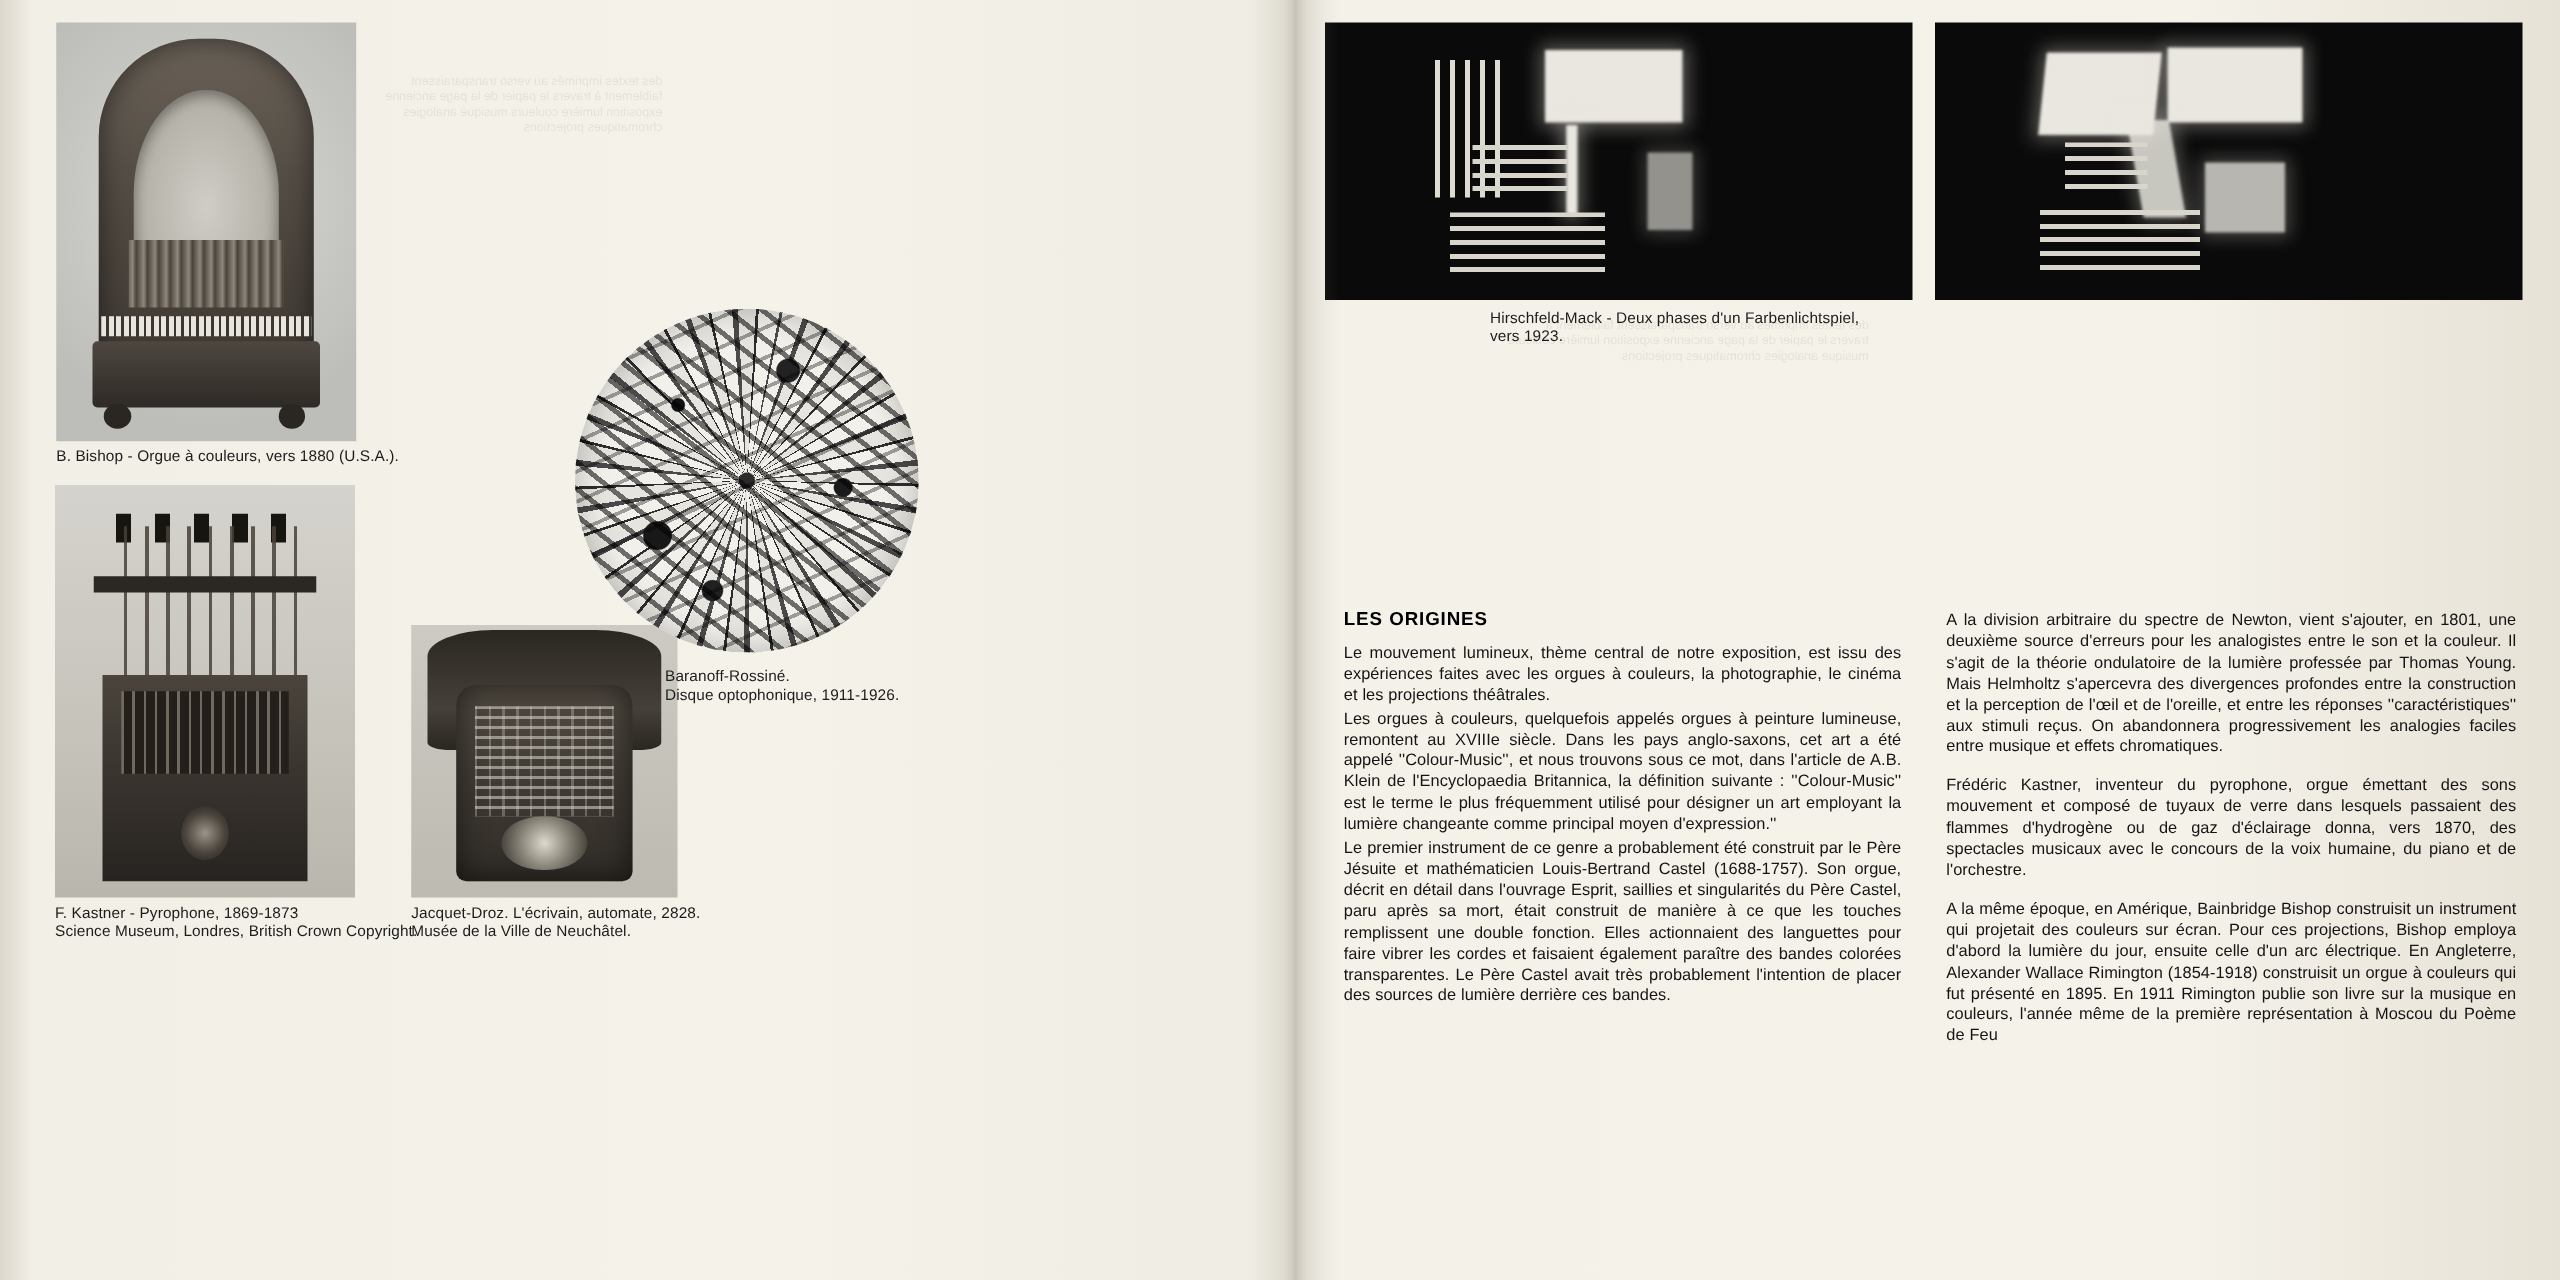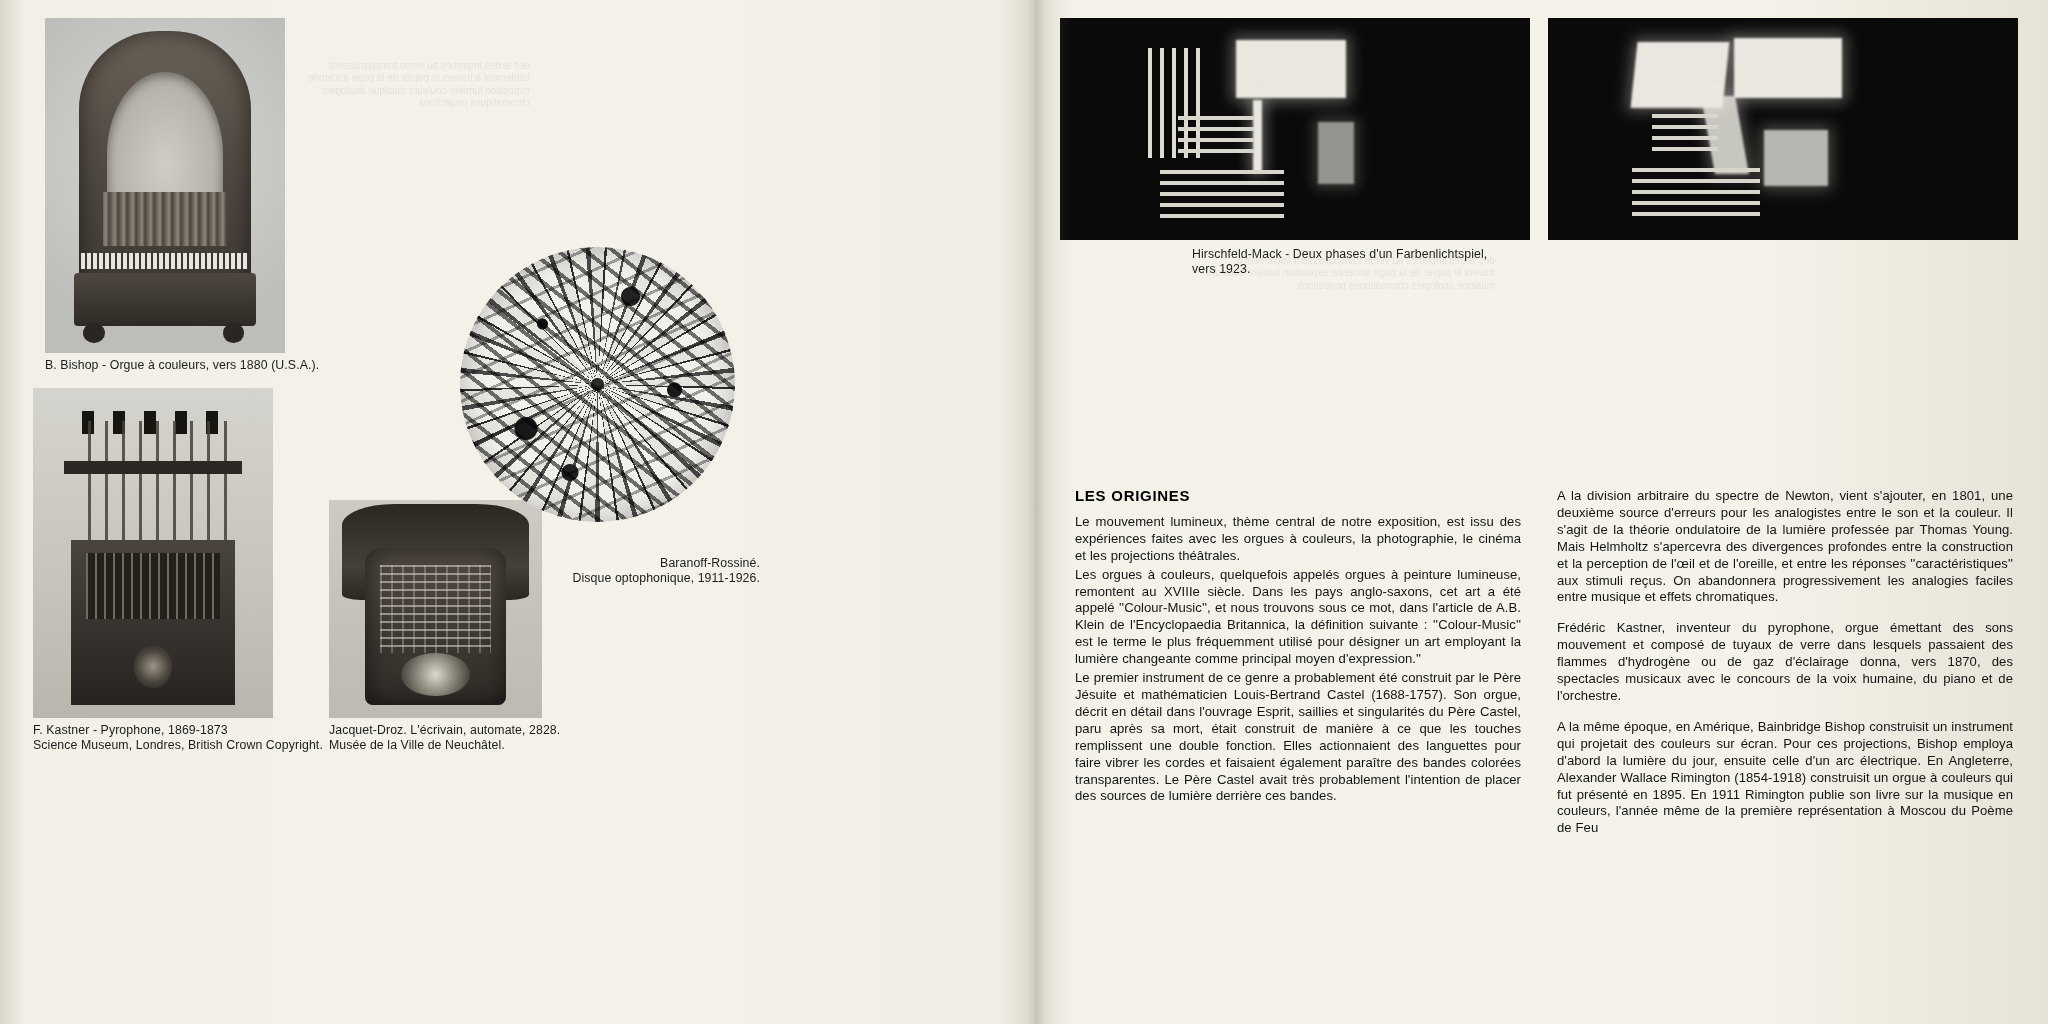--- a/index.html
+++ b/index.html
@@ -381,38 +381,38 @@
       <div class="organ-base"></div>
       <div class="organ-wheel" style="left:16%;"></div>
       <div class="organ-wheel" style="left:74%;"></div>
     </div>
     <div class="caption">
       <div>B. Bishop - Orgue à couleurs, vers 1880 (U.S.A.).</div>
     </div>
   </div>
 
 
-  <div class="figure" id="fig-kastner" style="left:33px; top:388px; width:229px;">
+  <div class="figure" id="fig-kastner" style="left:44px; top:388px; width:229px;">
     <div class="photo" style="width:240px; height:330px;">
       <div class="py-knobs"></div>
       <div class="py-tubes"></div>
       <div class="py-topbar"></div>
       <div class="py-cab"></div>
       <div class="py-grille"></div>
       <div class="py-wheel"></div>
     </div>
     <div class="caption">
       <div>F. Kastner - Pyrophone, 1869-1873</div>
       <div>Science Museum, Londres, British Crown Copyright.</div>
     </div>
   </div>
 
   <div class="figure" id="fig-disc" style="left:460px; top:247px; width:300px;">
     <div class="disc"></div>
-    <div class="caption" style="margin-top:34px; margin-left:72px;text-align:right;">
+    <div class="caption" style="margin-top:12px; margin-left:72px;">
       <div>Baranoff-Rossiné.</div>
       <div>Disque optophonique, 1911-1926.</div>
     </div>
   </div>
 
   <div class="figure" id="fig-jacquet" style="left:329px; top:500px; width:213px;">
     <div class="photo" style="width:213px; height:218px;">
       <div class="jd-coat"></div>
       <div class="jd-body"></div>
       <div class="jd-gears"></div>

